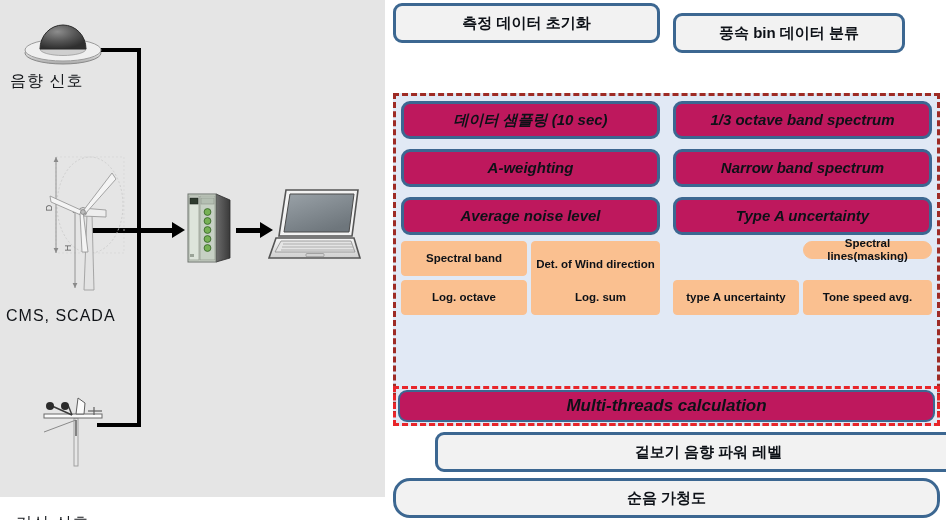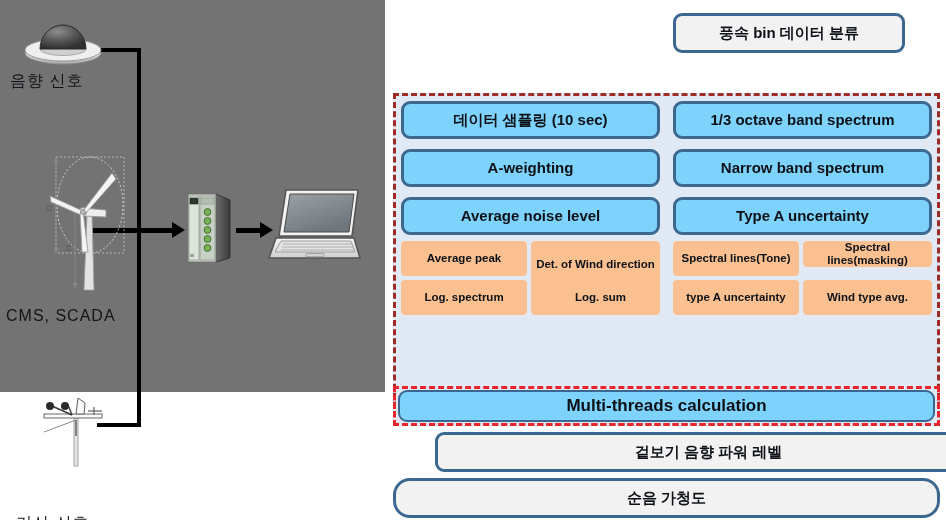--- a/index.html
+++ b/index.html
@@ -13,22 +13,22 @@
   #page {
     position: relative;
     width: 946px; height: 520px;
     background: #ffffff;
   }
 
   
   #left-panel {
     position: absolute;
     left: 0; top: 0;
-    width: 385px; height: 392px;
-    background: #737373;
+    width: 385px; height: 497px;
+    background: #e5e5e5;
   }
 
   .src-label {
     position: absolute;
     font-size: 16px;
     font-weight: 400;
     color: #111418;
     letter-spacing: 1px;
     white-space: nowrap;
   }
@@ -77,21 +77,21 @@
     background: #f2f2f2;
     display: flex;
     align-items: center;
     justify-content: center;
     text-align: center;
     font-size: 15px;
     font-weight: 700;
     color: #0d1117;
     line-height: 1.15;
   }
-  .pbox.blue { background: #7dd3fc; }
+  .pbox.blue { background: #be185d; font-style: italic; }
 
   
   .obox {
     position: absolute;
     background: #fac090;
     border: 1px solid #fac090;
     border-radius: 4px;
     display: flex;
     align-items: center;
     justify-content: center;
@@ -256,20 +256,23 @@
           <line x1="16" y1="59" x2="87" y2="59"></line>
           <line x1="15" y1="62" x2="88" y2="62"></line>
         </g>
         <rect x="40" y="65.5" width="18" height="3.2" rx="1" fill="#d2d2d2" stroke="#8c8c8c" stroke-width="0.7"></rect>
       </svg>
     </div>
   </div>
 
   <div id="right-panel">
 
+    <div class="pbox" style="left:8px; top:3px; width:267px; height:40px;">
+      <span>측정 데이터 초기화</span>
+    </div>
     <div class="pbox" style="left:288px; top:13px; width:232px; height:40px;">
       <span>풍속 bin 데이터 분류</span>
     </div>
 
 
     <div id="threads-group"></div>
 
     <div class="pbox blue" style="left:16px; top:101px; width:259px; height:38px;">
       <span>데이터 샘플링 (10 sec)</span>
     </div>
@@ -284,43 +287,40 @@
       <span>1/3 octave band spectrum</span>
     </div>
     <div class="pbox blue" style="left:288px; top:149px; width:259px; height:38px;">
       <span>Narrow band spectrum</span>
     </div>
     <div class="pbox blue" style="left:288px; top:197px; width:259px; height:38px;">
       <span>Type A uncertainty</span>
     </div>
 
     <div class="obox" style="left:16px; top:241px; width:126px; height:35px;">
-      <span>Average peak</span>
+      <span>Spectral band</span>
     </div>
     <div class="obox" style="left:146px; top:241px; width:129px; height:47px;">
       <span>Det. of Wind direction</span>
     </div>
-    <div class="obox" style="left:288px; top:241px; width:126px; height:35px;">
-      <span>Spectral lines(Tone)</span>
-    </div>
-    <div class="obox" style="left:418px; top:241px; width:129px; height:26px;">
+    <div class="obox" style="left:418px; top:241px; width:129px; height:18px;border-radius:12px;">
       <span>Spectral lines(masking)</span>
     </div>
 
     <div class="obox" style="left:16px; top:280px; width:126px; height:35px;">
-      <span>Log. spectrum</span>
+      <span>Log. octave</span>
     </div>
     <div class="obox" style="left:146px; top:280px; width:129px; height:35px;padding-left:12px;">
       <span>Log. sum</span>
     </div>
     <div class="obox" style="left:288px; top:280px; width:126px; height:35px;">
       <span>type A uncertainty</span>
     </div>
     <div class="obox" style="left:418px; top:280px; width:129px; height:35px;">
-      <span>Wind type avg.</span>
+      <span>Tone speed avg.</span>
     </div>
 
     <div class="pbox blue" style="left:13px; top:390px; width:537px; height:32px; font-size:17px; border-width:2px;">
       <span>Multi-threads calculation</span>
     </div>
     <div id="multithread-highlight"></div>
 
     <div class="pbox" style="left:24px; top:432px; width:547px; height:40px;margin-left:26px;">
       <span>겉보기 음향 파워 레벨</span>
     </div>

